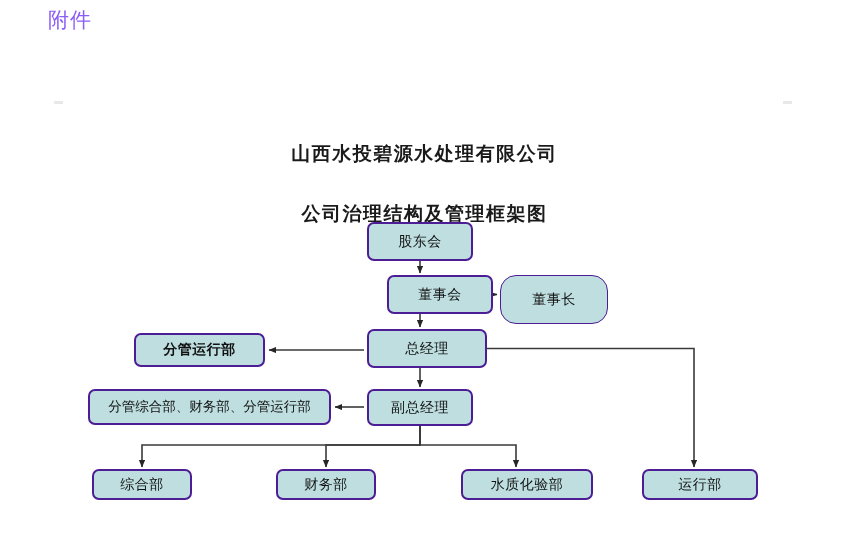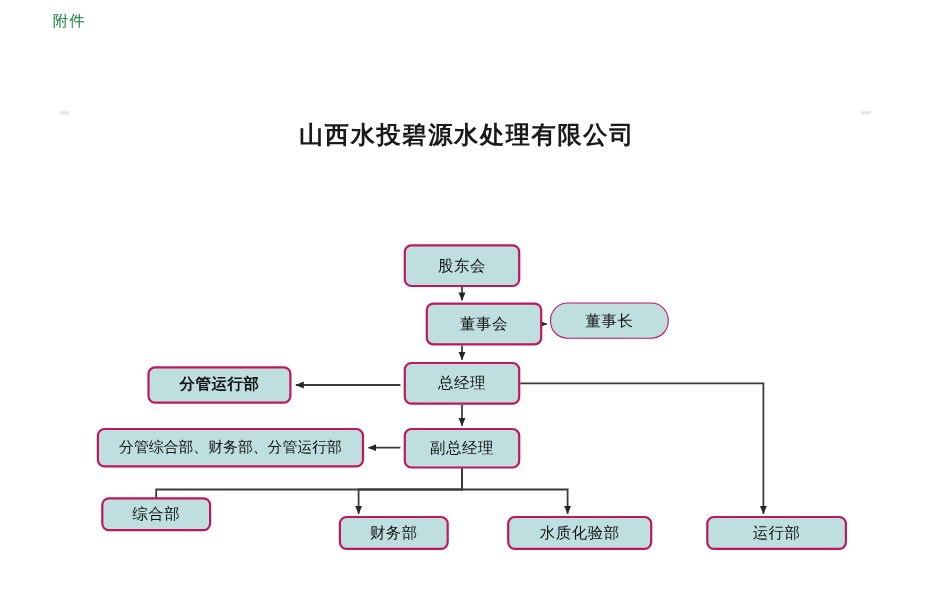--- a/index.html
+++ b/index.html
@@ -21,24 +21,24 @@
     left: 0; top: 0;
     width: 849px;
     height: 560px;
   }
 
   
   .attach-label {
     position: absolute;
     left: 48px;
     top: 8px;
-    font-size: 14px;
+    font-size: 21px;
     line-height: 24px;
     letter-spacing: 1px;
-    color: #15803d;
+    color: #8b5cf6;
     white-space: nowrap;
   }
 
   
   .margin-mark {
     position: absolute;
     top: 101px;
     width: 9px;
     height: 3px;
     background: #e8e8e8;
@@ -50,25 +50,26 @@
   .title-block {
     position: absolute;
     left: 0;
     top: 108px;
     width: 849px;
     text-align: center;
   }
   .title-line {
     font-family: "DejaVu Serif", "Liberation Serif", serif;
     font-weight: bold;
-    font-size: 22px;
+    font-size: 19px;
     line-height: 30px;
     letter-spacing: 1.5px;
     color: #1a1a1a;
     white-space: nowrap;
+    margin-top: 30px;
   }
 
   
   #chart {
     position: absolute;
     left: 0;
     top: 0;
     width: 849px;
     height: 560px;
   }
@@ -78,21 +79,21 @@
     width: 849px;
     height: 560px;
     overflow: visible;
   }
 
   
   .node {
     position: absolute;
     box-sizing: border-box;
     background: #bedee0;
-    border: 2px solid #be185d;
+    border: 2px solid #4c1d95;
     border-radius: 7px;
     display: flex;
     align-items: center;
     justify-content: center;
     font-family: "DejaVu Sans", "Liberation Sans", sans-serif;
     font-size: 14px;
     letter-spacing: 0.5px;
     color: #111111;
     white-space: nowrap;
     z-index: 3;
@@ -110,20 +111,21 @@
 
 <div id="page">
 
   <div class="attach-label">附件</div>
 
   <div class="margin-mark left"></div>
   <div class="margin-mark right"></div>
 
   <div class="title-block">
     <div class="title-line">山西水投碧源水处理有限公司</div>
+    <div class="title-line">公司治理结构及管理框架图</div>
   </div>
 
   <div id="chart">
     <svg id="connectors" viewBox="0 0 849 560" preserveAspectRatio="none">
       <defs>
         <marker id="arrowhead" markerWidth="9" markerHeight="9" refX="7.2" refY="3.2" orient="auto" markerUnits="userSpaceOnUse">
           <path d="M0,0 L7.6,3.2 L0,6.4 z" fill="#262626"></path>
         </marker>
       </defs>
       <g id="edge-group" fill="none" stroke="#3a3a3a" stroke-width="1.6">
@@ -139,43 +141,43 @@
           <path d="M420,426 L420,445 L516,445 L516,467" marker-end="url(#arrowhead)"></path>
         </g>
     </svg>
     <div id="node-layer">
         <div class="node" style="left: 367px; top: 222px; width: 106px; height: 39px;">
           <span>股东会</span>
         </div>
         <div class="node" style="left: 387px; top: 275px; width: 106px; height: 39px;">
           <span>董事会</span>
         </div>
-        <div class="node thin" style="left: 500px; top: 275px; width: 108px; height: 33px; border-radius: 16px;">
+        <div class="node thin" style="left: 500px; top: 275px; width: 108px; height: 49px; border-radius: 16px;">
           <span>董事长</span>
         </div>
-        <div class="node" style="left: 367px; top: 329px; width: 106px; height: 39px; justify-content: center;">
+        <div class="node" style="left: 367px; top: 329px; width: 120px; height: 39px; justify-content: center;">
           <span>总经理</span>
         </div>
         <div class="node" style="left: 134px; top: 333px; width: 131px; height: 34px; font-weight: bold;">
           <span>分管运行部</span>
         </div>
         <div class="node" style="left: 367px; top: 389px; width: 106px; height: 37px;">
           <span>副总经理</span>
         </div>
         <div class="node wide-label" style="left: 88px; top: 389px; width: 243px; height: 36px;">
           <span>分管综合部、财务部、分管运行部</span>
         </div>
-        <div class="node" style="left: 92px; top: 452px; width: 100px; height: 31px;">
+        <div class="node" style="left: 92px; top: 469px; width: 100px; height: 31px;">
           <span>综合部</span>
         </div>
-        <div class="node" style="left: 276px; top: 469px; width: 100px; height: 31px; margin-left: 32px;">
+        <div class="node" style="left: 276px; top: 469px; width: 100px; height: 31px;">
           <span>财务部</span>
         </div>
         <div class="node" style="left: 461px; top: 469px; width: 132px; height: 31px;">
           <span>水质化验部</span>
         </div>
-        <div class="node" style="left: 642px; top: 469px; width: 128px; height: 31px; text-align: center;">
+        <div class="node" style="left: 642px; top: 469px; width: 116px; height: 31px; text-align: center;">
           <span>运行部</span>
         </div>
       </div>
   </div>
 
 </div>
 
 </body></html>

